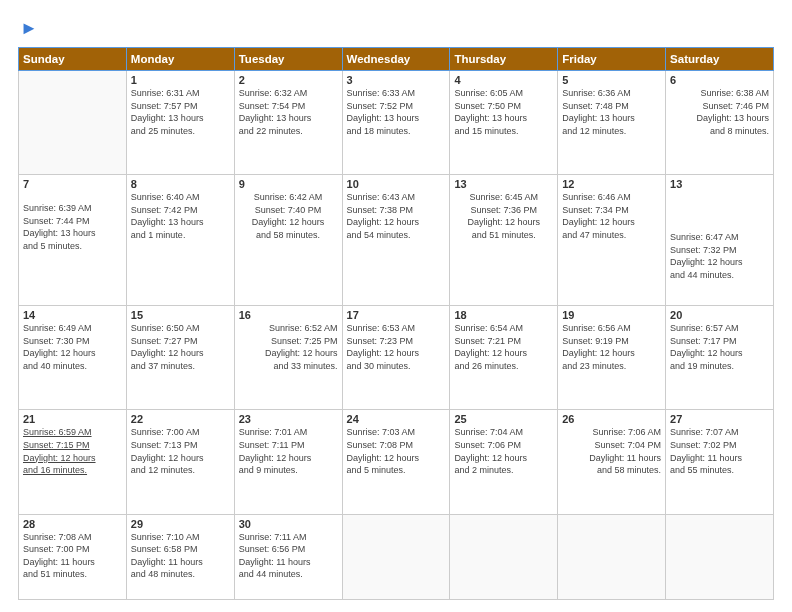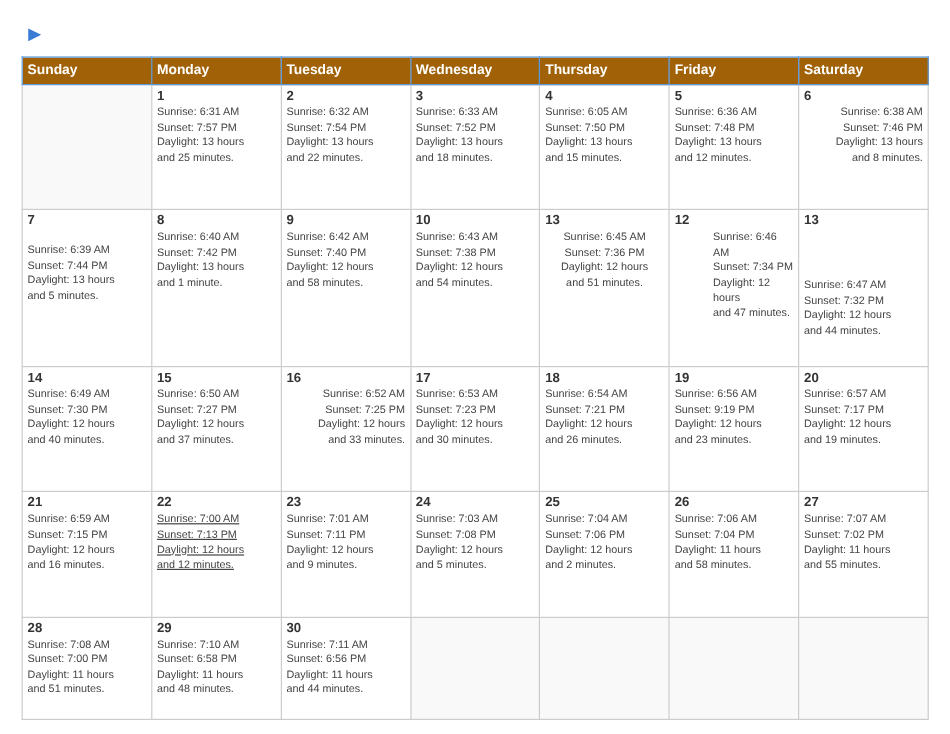--- a/index.html
+++ b/index.html
@@ -189,42 +189,42 @@
           </td>
           <td>
             <span class="day-num">8</span>
             <div class="day-info" style="white-space: pre-line;">Sunrise: 6:40 AM
 Sunset: 7:42 PM
 Daylight: 13 hours
 and 1 minute.</div>
           </td>
           <td>
             <span class="day-num">9</span>
-            <div class="day-info" style="white-space: pre-line;">Sunrise: 6:42 AM
+            <div class="day-info" style="white-space: pre-line; text-align: center;">Sunrise: 6:42 AM
 Sunset: 7:40 PM
 Daylight: 12 hours
 and 58 minutes.</div>
           </td>
           <td>
             <span class="day-num">10</span>
             <div class="day-info" style="white-space: pre-line;">Sunrise: 6:43 AM
 Sunset: 7:38 PM
 Daylight: 12 hours
 and 54 minutes.</div>
           </td>
           <td>
             <span class="day-num">13</span>
             <div class="day-info" style="white-space: pre-line; text-align: center;">Sunrise: 6:45 AM
 Sunset: 7:36 PM
 Daylight: 12 hours
 and 51 minutes.</div>
           </td>
           <td>
             <span class="day-num">12</span>
-            <div class="day-info" style="white-space: pre-line; margin-left: 32px;">Sunrise: 6:46 AM
+            <div class="day-info" style="white-space: pre-line;">Sunrise: 6:46 AM
 Sunset: 7:34 PM
 Daylight: 12 hours
 and 47 minutes.</div>
           </td>
           <td>
             <span class="day-num">13</span>
             <div class="day-info" style="white-space: pre-line; margin-top: 41px;">Sunrise: 6:47 AM
 Sunset: 7:32 PM
 Daylight: 12 hours
 and 44 minutes.</div>
@@ -277,28 +277,28 @@
             <span class="day-num">20</span>
             <div class="day-info" style="white-space: pre-line;">Sunrise: 6:57 AM
 Sunset: 7:17 PM
 Daylight: 12 hours
 and 19 minutes.</div>
           </td>
         </tr>
         <tr>
           <td>
             <span class="day-num">21</span>
-            <div class="day-info" style="white-space: pre-line;">Sunrise: 6:59 AM
+            <div class="day-info" style="white-space: pre-line; text-decoration: underline;">Sunrise: 6:59 AM
 Sunset: 7:15 PM
 Daylight: 12 hours
 and 16 minutes.</div>
           </td>
           <td>
             <span class="day-num">22</span>
-            <div class="day-info" style="white-space: pre-line; text-decoration: underline;">Sunrise: 7:00 AM
+            <div class="day-info" style="white-space: pre-line;">Sunrise: 7:00 AM
 Sunset: 7:13 PM
 Daylight: 12 hours
 and 12 minutes.</div>
           </td>
           <td>
             <span class="day-num">23</span>
             <div class="day-info" style="white-space: pre-line;">Sunrise: 7:01 AM
 Sunset: 7:11 PM
 Daylight: 12 hours
 and 9 minutes.</div>
@@ -312,21 +312,21 @@
           </td>
           <td>
             <span class="day-num">25</span>
             <div class="day-info" style="white-space: pre-line;">Sunrise: 7:04 AM
 Sunset: 7:06 PM
 Daylight: 12 hours
 and 2 minutes.</div>
           </td>
           <td>
             <span class="day-num">26</span>
-            <div class="day-info" style="white-space: pre-line;">Sunrise: 7:06 AM
+            <div class="day-info" style="white-space: pre-line; text-align: right;">Sunrise: 7:06 AM
 Sunset: 7:04 PM
 Daylight: 11 hours
 and 58 minutes.</div>
           </td>
           <td>
             <span class="day-num">27</span>
             <div class="day-info" style="white-space: pre-line;">Sunrise: 7:07 AM
 Sunset: 7:02 PM
 Daylight: 11 hours
 and 55 minutes.</div>

